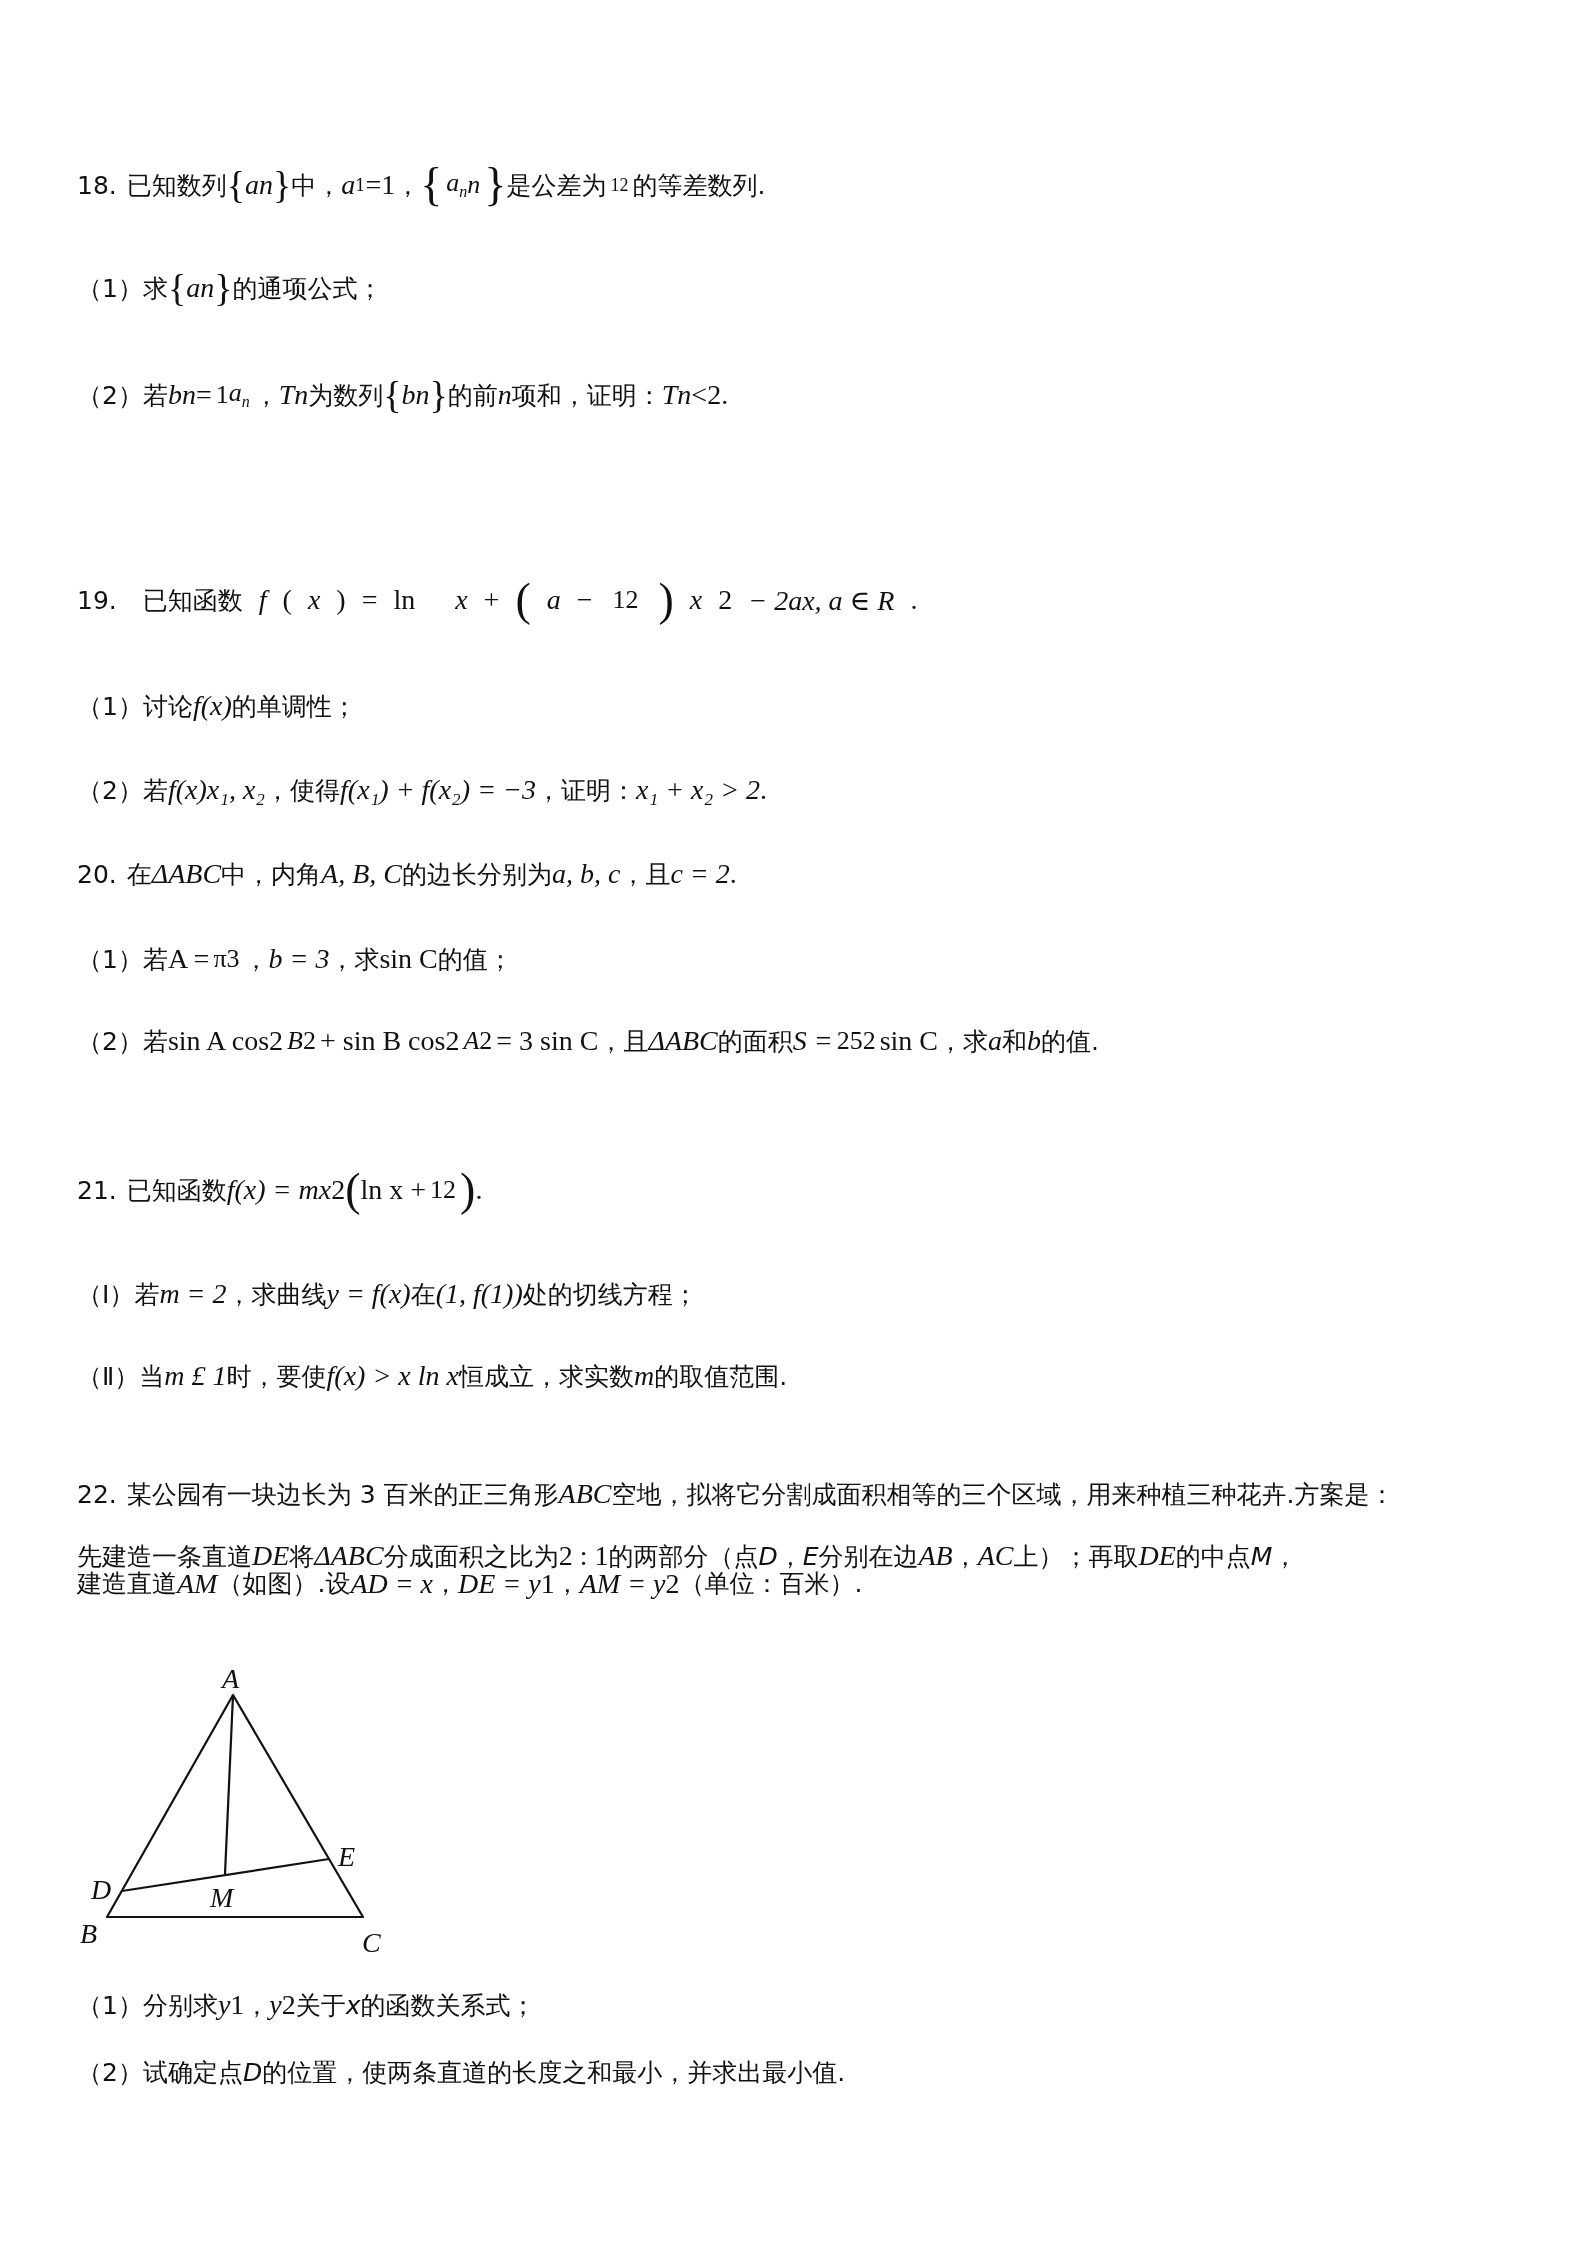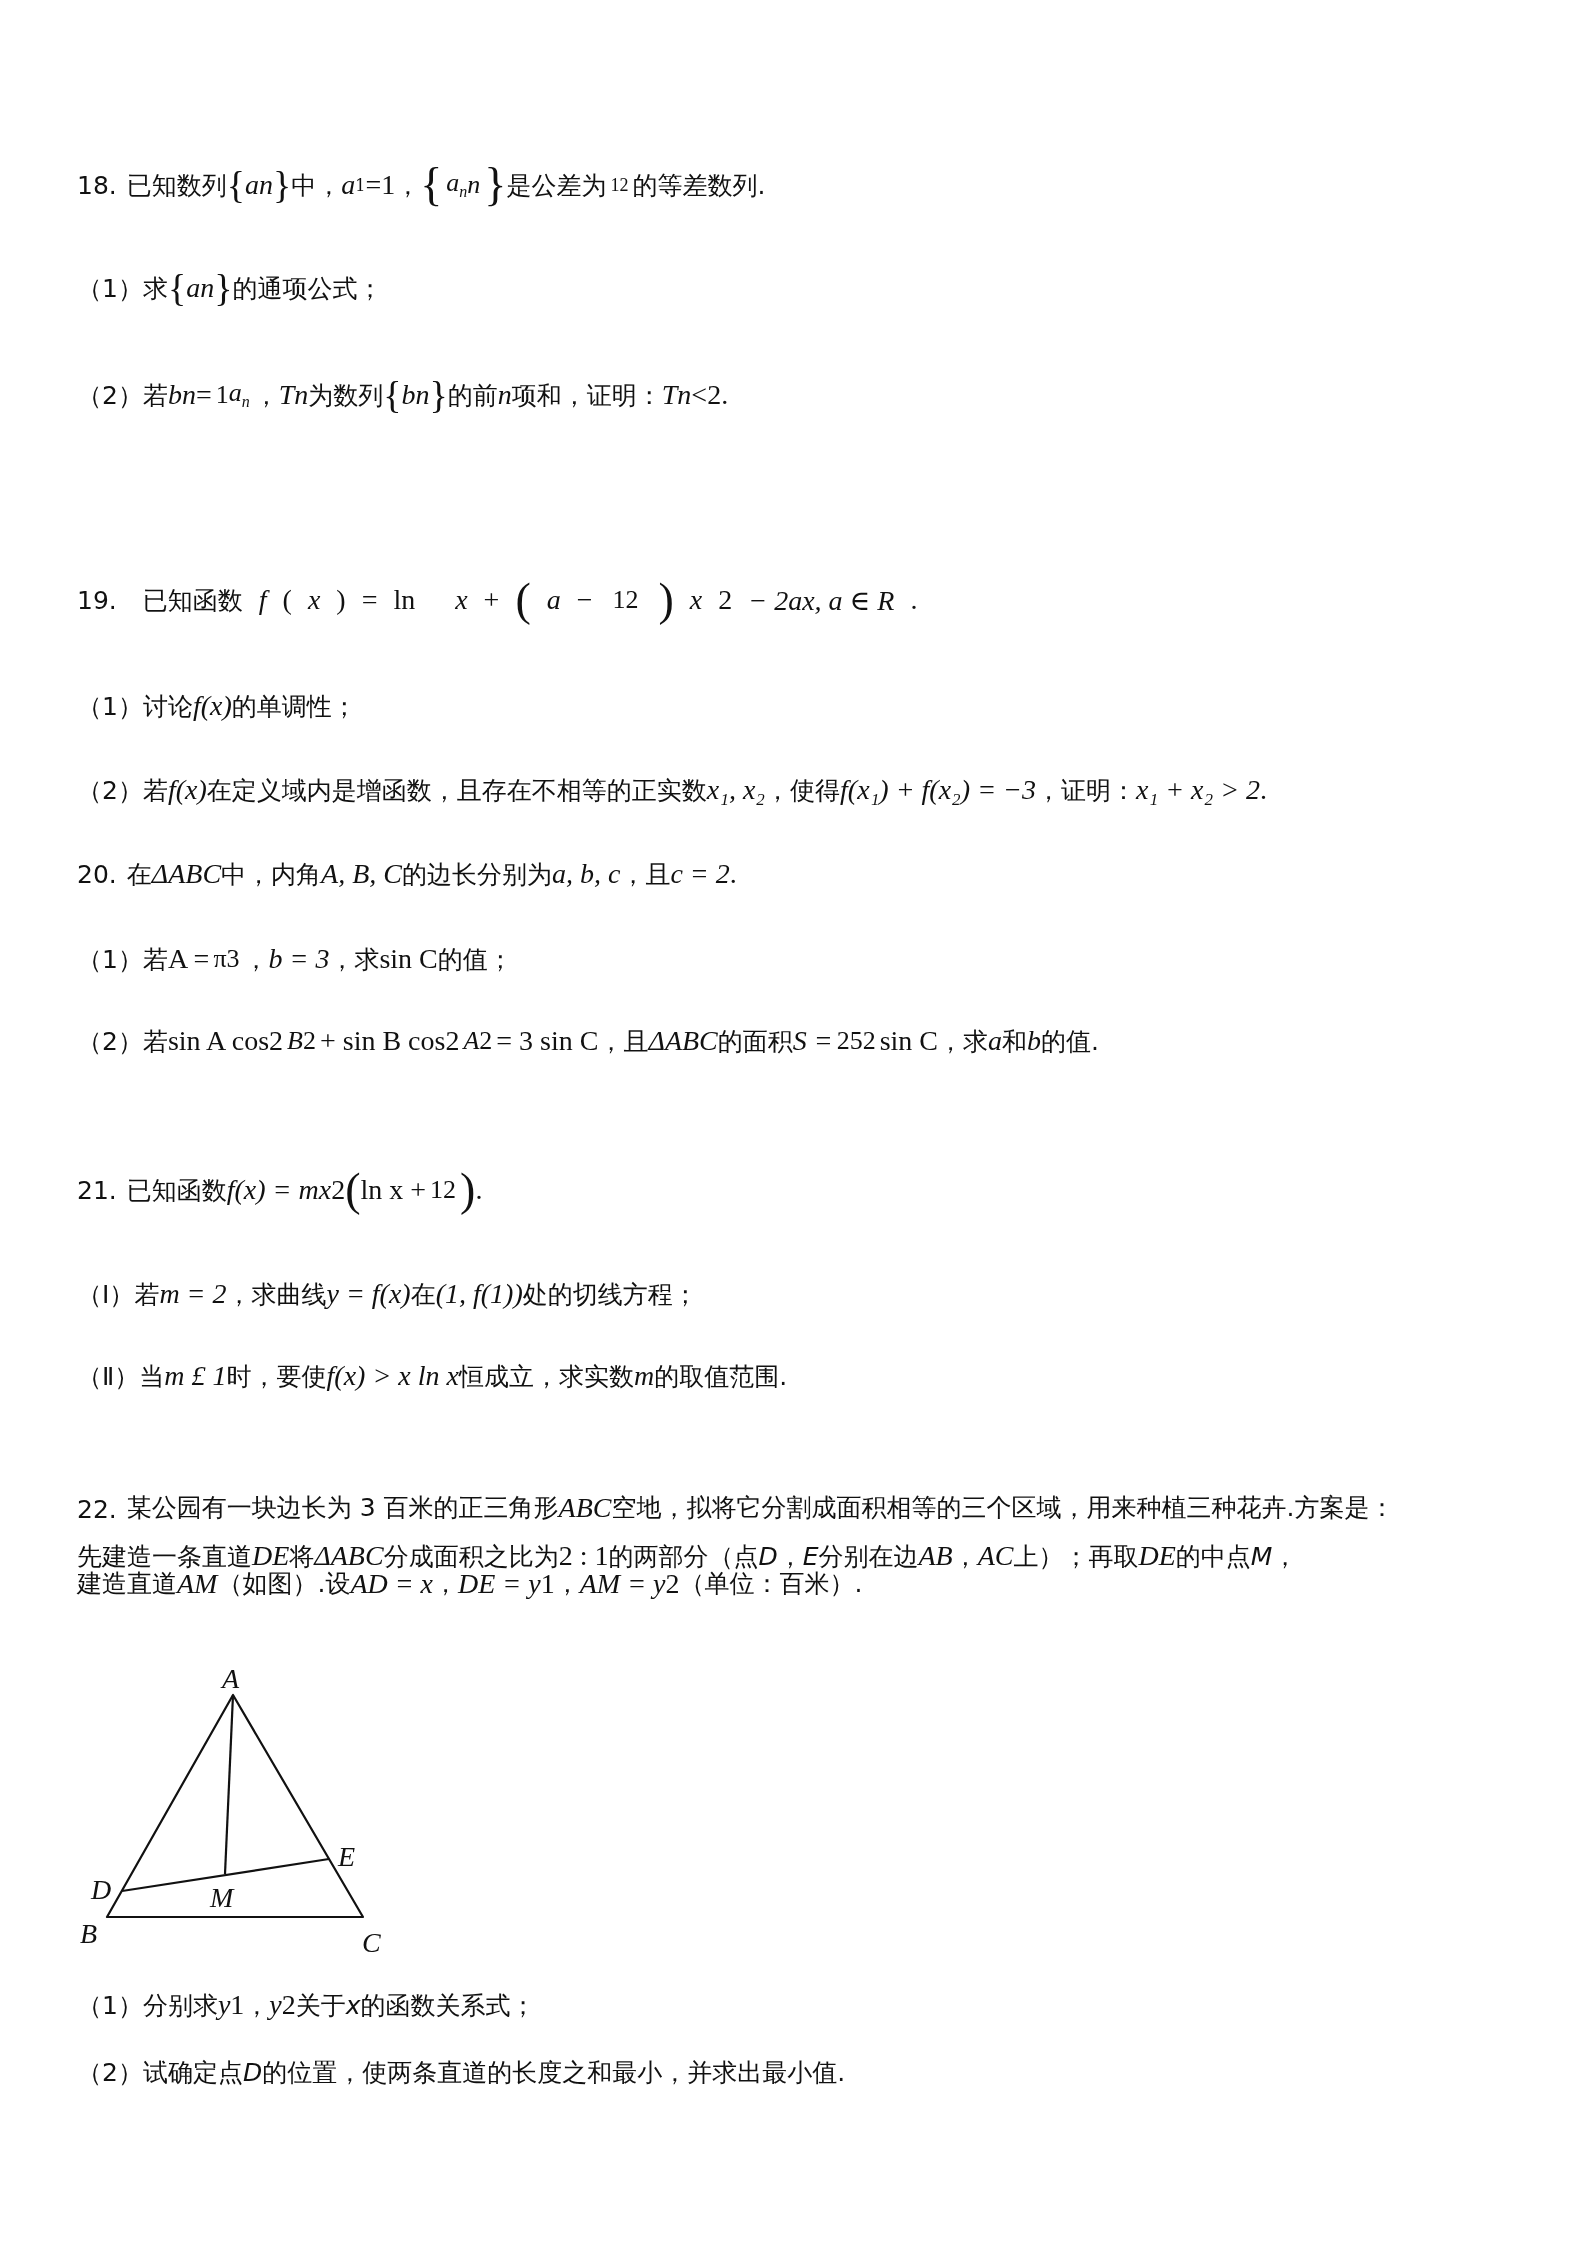--- a/index.html
+++ b/index.html
@@ -114,21 +114,20 @@
   <span class="cn">（1）</span>
   <span class="cn">讨论</span>
   <span class="mi">f(x)</span>
   <span class="cn">的单调性；</span>
 </div>
 
 <div class="line" style="top:760px;">
   <span class="cn">（2）</span>
   <span class="cn">若</span>
   <span class="mi">f(x)</span>
-  <span class="cn">在定义域内是增函数，且存在不相等的正实数</span>
   <span class="mi">x₁, x₂</span>
   <span class="cn">，使得</span>
   <span class="mi">f(x₁) + f(x₂) = −3</span>
   <span class="cn">，证明：</span>
   <span class="mi">x₁ + x₂ &gt; 2</span>
   <span class="m">.</span>
 </div>
 
 <div class="line" style="top:844px;text-align:center;">
   <span class="num">20.</span>
@@ -225,21 +224,21 @@
   <span class="cn">（Ⅱ）</span>
   <span class="cn">当</span>
   <span class="mi">m £ 1</span>
   <span class="cn">时，要使</span>
   <span class="mi">f(x) &gt; x ln x</span>
   <span class="cn">恒成立，求实数</span>
   <span class="mi">m</span>
   <span class="cn">的取值范围.</span>
 </div>
 
-<div class="line" style="top:1464px;align-items:flex-end;">
+<div class="line" style="top:1464px;">
   <span class="num">22.</span>
   <span class="cn">某公园有一块边长为 3 百米的正三角形</span>
   <span class="mi">ABC</span>
   <span class="cn">空地，拟将它分割成面积相等的三个区域，用来种植三种花卉.方案是：</span>
 </div>
 
 <div class="line" style="top:1526px;">
   <span class="cn">先建造一条直道</span>
   <span class="mi">DE</span>
   <span class="cn">将</span>

